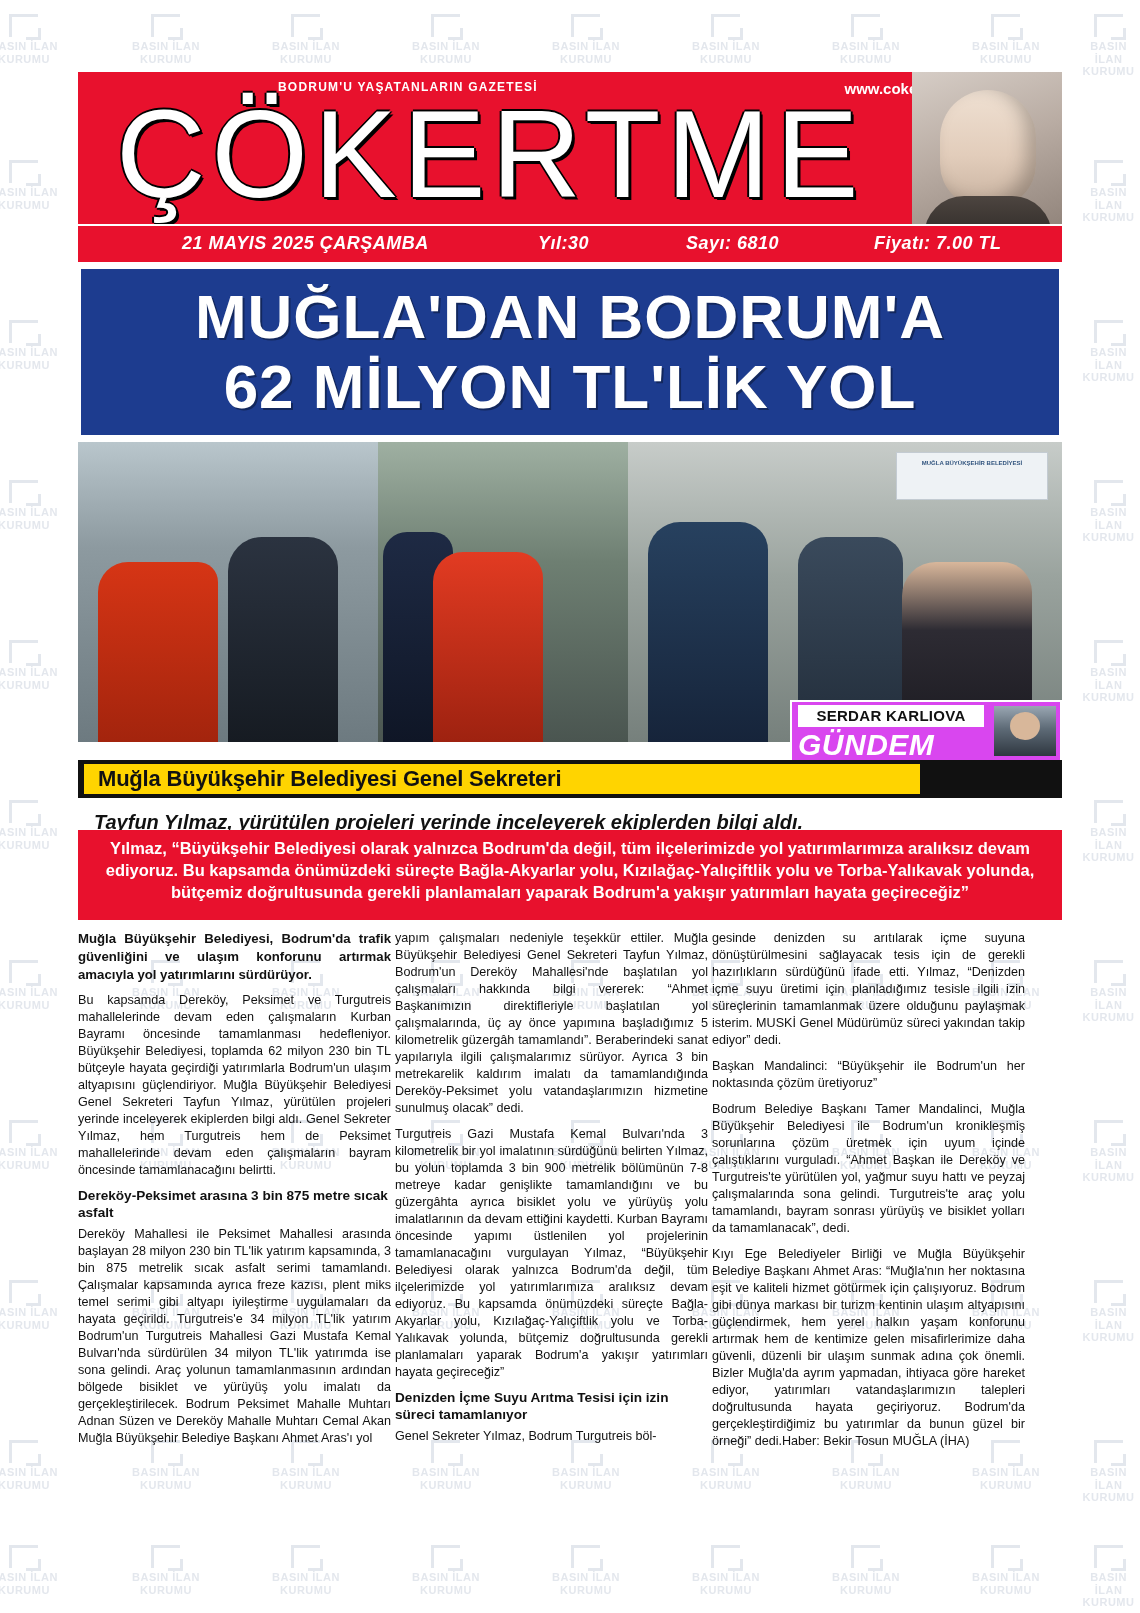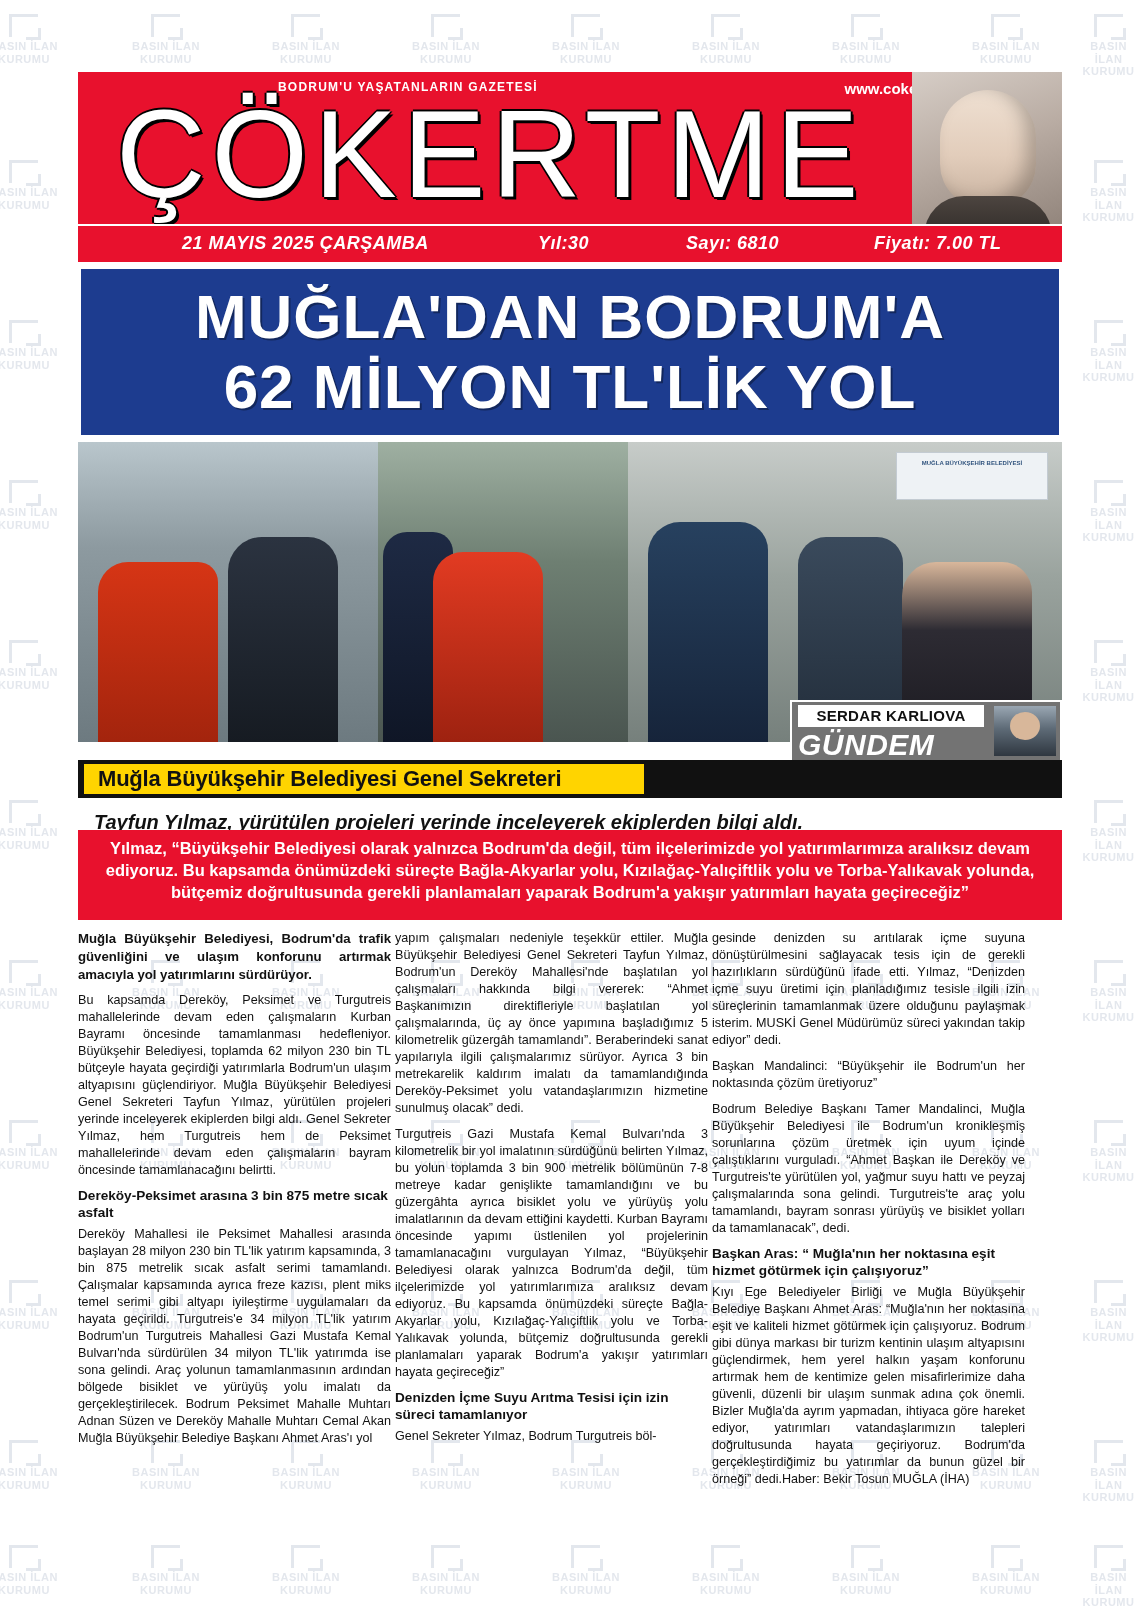--- a/index.html
+++ b/index.html
@@ -135,21 +135,21 @@
     background:linear-gradient(180deg,#3a4a5c 0%,#222d3a 100%);border-radius:28px 26px 0 0;}
   .ph-sign{position:absolute;right:14px;top:10px;width:150px;height:46px;background:#eef2f5;
     border:1px solid #c3cbd2;}
   .ph-sign span{display:block;font-size:6px;color:#31547e;text-align:center;margin-top:7px;font-weight:700;}
   .ph-person{position:absolute;right:30px;top:120px;width:130px;height:180px;
     background:linear-gradient(180deg,#d9b79b 0%,#2d2b33 38%,#1b1a20 100%);border-radius:34px 30px 0 0;}
 
   
   .gundem{
     position:absolute;left:790px;top:700px;width:272px;height:68px;
-    background:#737373;border:2px solid #fff;box-sizing:border-box;
+    background:#d946ef;border:2px solid #fff;box-sizing:border-box;
   }
   .gundem .name{
     position:absolute;left:6px;top:3px;width:186px;height:22px;background:#fff;
     color:#111;font-size:15px;font-weight:700;text-align:center;line-height:22px;letter-spacing:.3px;
   }
   .gundem .word{
     position:absolute;left:6px;top:26px;color:#fff;font-size:30px;font-weight:700;font-style:italic;letter-spacing:.5px;
   }
   .gundem .avatar{
     position:absolute;right:4px;top:4px;width:62px;height:50px;
@@ -158,21 +158,21 @@
   .gundem .avatar:after{
     content:"";position:absolute;left:16px;top:6px;width:30px;height:28px;border-radius:50%;
     background:#d8b79a;
   }
 
   
   .subbar{
     position:absolute;left:78px;top:760px;width:984px;height:38px;background:#111;
   }
   .subbar .y{
-    position:absolute;left:6px;top:4px;width:560px;height:30px;background:#ffd400;
+    position:absolute;left:6px;top:4px;width:836px;height:30px;background:#ffd400;
   }
   .subbar .y span{
     display:block;line-height:30px;padding-left:14px;color:#111;font-size:22px;font-weight:700;letter-spacing:-.2px;
   }
   .subline{
     position:absolute;left:78px;top:798px;width:984px;height:32px;background:#fff;
   }
   .subline span{
     display:block;line-height:32px;padding-left:16px;color:#111;font-size:20px;font-weight:700;font-style:italic;margin-top:8px;
   }
@@ -365,18 +365,17 @@
     <div class="col" id="col1">
         <p>yapım çalışmaları nedeniyle teşekkür ettiler. Muğla Büyükşehir Belediyesi Genel Sekreteri Tayfun Yılmaz, Bodrum'un Dereköy Mahallesi'nde başlatılan yol çalışmaları hakkında bilgi vererek: “Ahmet Başkanımızın direktifleriyle başlatılan yol çalışmalarında, üç ay önce yapımına başladığımız 5 kilometrelik güzergâh tamamlandı”. Beraberindeki sanat yapılarıyla ilgili çalışmalarımız sürüyor. Ayrıca 3 bin metrekarelik kaldırım imalatı da tamamlandığında Dereköy-Peksimet yolu vatandaşlarımızın hizmetine sunulmuş olacak” dedi.</p>
         <p>Turgutreis Gazi Mustafa Kemal Bulvarı'nda 3 kilometrelik bir yol imalatının sürdüğünü belirten Yılmaz, bu yolun toplamda 3 bin 900 metrelik bölümünün 7-8 metreye kadar genişlikte tamamlandığını ve bu güzergâhta ayrıca bisiklet yolu ve yürüyüş yolu imalatlarının da devam ettiğini kaydetti. Kurban Bayramı öncesinde yapımı üstlenilen yol projelerinin tamamlanacağını vurgulayan Yılmaz, “Büyükşehir Belediyesi olarak yalnızca Bodrum'da değil, tüm ilçelerimizde yol yatırımlarımıza aralıksız devam ediyoruz. Bu kapsamda önümüzdeki süreçte Bağla-Akyarlar yolu, Kızılağaç-Yalıçiftlik yolu ve Torba-Yalıkavak yolunda, bütçemiz doğrultusunda gerekli planlamaları yaparak Bodrum'a yakışır yatırımları hayata geçireceğiz”</p>
         <h3>Denizden İçme Suyu Arıtma Tesisi için izin süreci tamamlanıyor</h3>
         <p>Genel Sekreter Yılmaz, Bodrum Turgutreis böl-</p>
       </div>
     <div class="col" id="col2">
         <p>gesinde denizden su arıtılarak içme suyuna dönüştürülmesini sağlayacak tesis için de gerekli hazırlıkların sürdüğünü ifade etti. Yılmaz, “Denizden içme suyu üretimi için planladığımız tesisle ilgili izin süreçlerinin tamamlanmak üzere olduğunu paylaşmak isterim. MUSKİ Genel Müdürümüz süreci yakından takip ediyor” dedi.</p>
         <p>Başkan Mandalinci: “Büyükşehir ile Bodrum'un her noktasında çözüm üretiyoruz”</p>
         <p>Bodrum Belediye Başkanı Tamer Mandalinci, Muğla Büyükşehir Belediyesi ile Bodrum'un kronikleşmiş sorunlarına çözüm üretmek için uyum içinde çalıştıklarını vurguladı. “Ahmet Başkan ile Dereköy ve Turgutreis'te yürütülen yol, yağmur suyu hattı ve peyzaj çalışmalarında sona gelindi. Turgutreis'te araç yolu tamamlandı, bayram sonrası yürüyüş ve bisiklet yolları da tamamlanacak”, dedi.</p>
-        <h3>Başkan Aras: “ Muğla'nın her noktasına eşit hizmet götürmek için çalışıyoruz”</h3>
         <p>Kıyı Ege Belediyeler Birliği ve Muğla Büyükşehir Belediye Başkanı Ahmet Aras: “Muğla'nın her noktasına eşit ve kaliteli hizmet götürmek için çalışıyoruz. Bodrum gibi dünya markası bir turizm kentinin ulaşım altyapısını güçlendirmek, hem yerel halkın yaşam konforunu artırmak hem de kentimize gelen misafirlerimize daha güvenli, düzenli bir ulaşım sunmak adına çok önemli. Bizler Muğla'da ayrım yapmadan, ihtiyaca göre hareket ediyor, yatırımları vatandaşlarımızın talepleri doğrultusunda hayata geçiriyoruz. Bodrum'da gerçekleştirdiğimiz bu yatırımlar da bunun güzel bir örneği” dedi.Haber: Bekir Tosun MUĞLA (İHA)</p>
       </div>
   </div>
 
 </div>
 
 </body></html>

